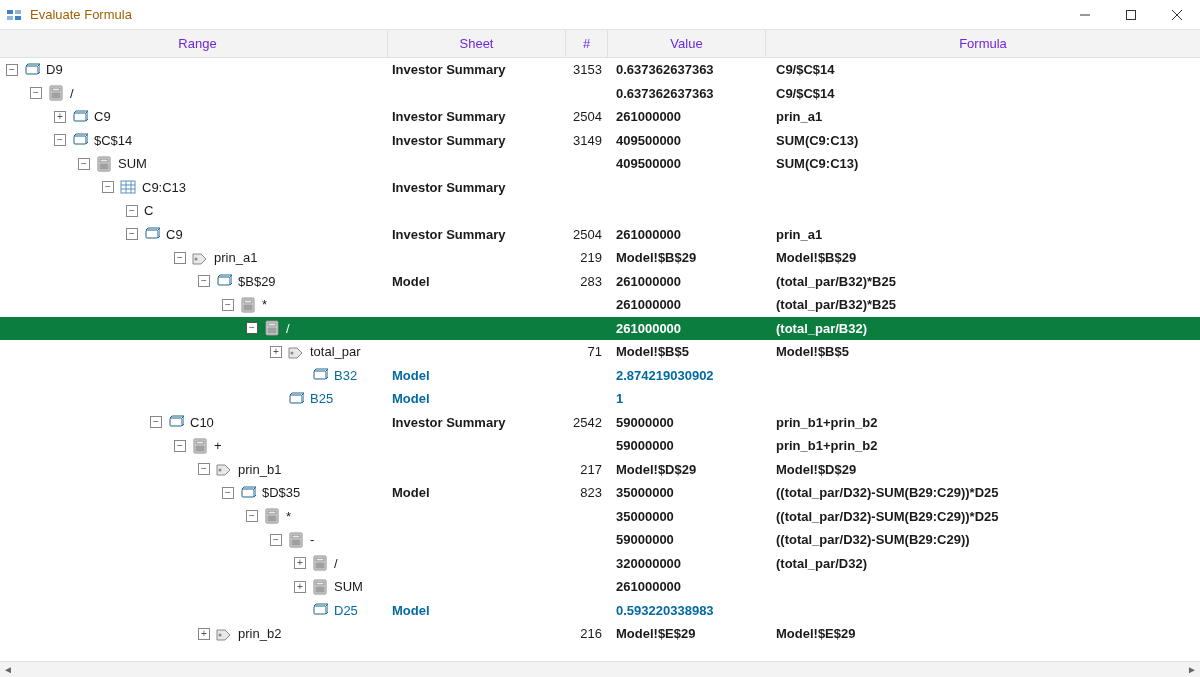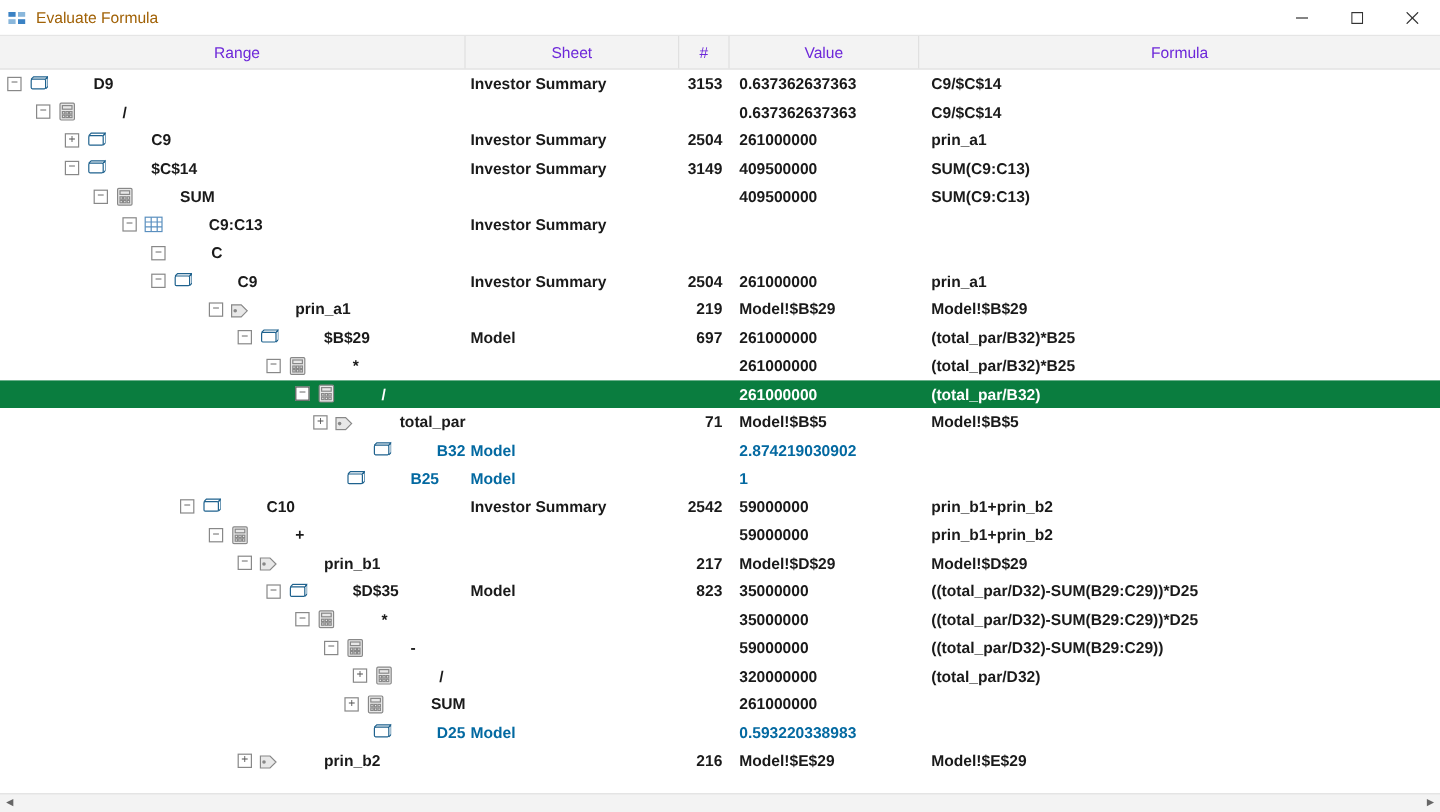--- a/index.html
+++ b/index.html
@@ -64,21 +64,21 @@
   display: flex;
   height: 23.5px;
   align-items: center;
   font-weight: 600;
 }
 .row .col-range {
   display: flex; align-items: center;
   padding-left: 6px;
 }
 .row .col-sheet { display:flex; align-items:center; padding-left: 4px; font-weight: 600; }
-.row .col-hash  { display:flex; align-items:center; justify-content: flex-end; padding-right: 6px; font-weight: 700;}
+.row .col-hash  { display:flex; align-items:center; justify-content: flex-end; padding-right: 6px; font-weight: 400;}
 .row .col-value { display:flex; align-items:center; padding-left: 8px; font-weight: 600;}
 .row .col-formula { display:flex; align-items:center; padding-left: 10px; font-weight: 600;}
 .indent { display:inline-block; width: 24px; }
 .toggle {
   width: 12px; height: 12px;
   border: 1px solid #888;
   display: inline-flex;
   align-items: center; justify-content: center;
   font-size: 10px;
   line-height: 1;
@@ -89,21 +89,21 @@
   flex-shrink: 0;
 }
 .toggle-spacer { width:12px; display:inline-block; margin-right:6px; }
 .icon {
   width: 16px; height: 16px;
   margin-right: 6px;
   display: inline-flex;
   align-items:center; justify-content:center;
   flex-shrink: 0;
 }
-.label { font-weight: 700; margin-left: 32px; }
+.label { font-weight: 400; }
 .green-txt { color: #0369a1; }
 .row.selected {
   background: #0a7d3f;
   color: #fff;
 }
 .row.selected .label, .row.selected .col-value, .row.selected .col-formula { color:#fff; }
 .row.selected .toggle { background:#fff; color:#555; border-color:#555;}
 .hscroll {
   position: absolute;
   bottom: 0; left:0; right:0;
@@ -362,21 +362,21 @@
         <span class="icon">
           <svg class="svg-cell" width="16" height="14" viewBox="0 0 16 14">
             <rect x="2" y="3" width="12" height="8" rx="1"></rect>
             <path d="M2 3 L4 1 L16 1 L14 3"></path>
             <path d="M14 3 L16 1 L16 9 L14 11"></path>
           </svg>
         </span>
         <span class="label">$B$29</span>
       </div>
       <div class="col-sheet">Model</div>
-      <div class="col-hash">697</div>
+      <div class="col-hash">283</div>
       <div class="col-value">261000000</div>
       <div class="col-formula">(total_par/B32)*B25</div>
     </div>
     <div class="row">
       <div class="col-range">
         <span class="indent"></span>
         <span class="indent"></span>
         <span class="indent"></span>
         <span class="indent"></span>
         <span class="indent"></span>

